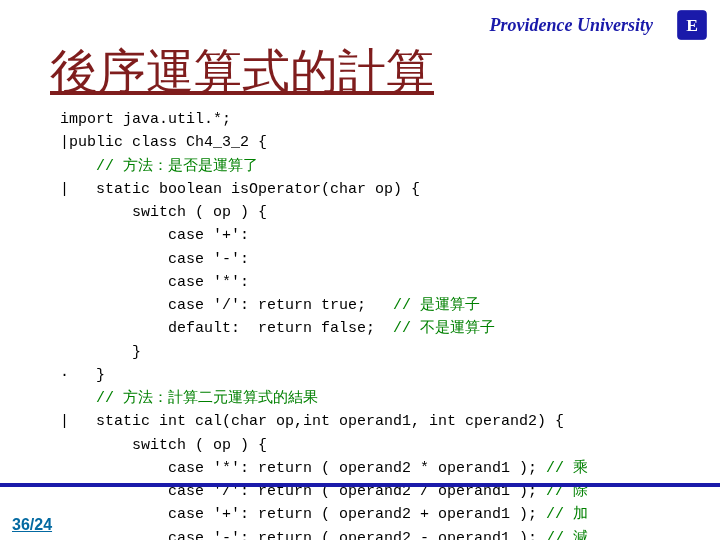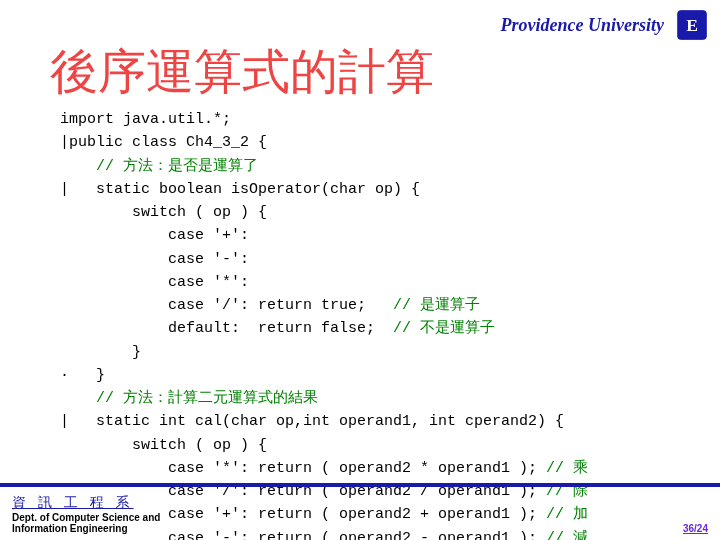--- a/index.html
+++ b/index.html
@@ -26,34 +26,35 @@
       justify-content: flex-end;
       padding-right: 12px;
       background: #fff;
     }
     .university-name {
       font-family: Georgia, serif;
       font-style: italic;
       font-weight: bold;
       font-size: 18px;
       color: #1a1aaa;
-      margin-right: 12px;
+      margin-right: 23px;
     }
     .logo {
       width: 32px;
       height: 32px;
     }
     .page-title {
       position: absolute;
       top: 40px;
       left: 50px;
       font-size: 48px;
       font-weight: normal;
-      color: #ef4444;
+      color: #7f1d1d;
       font-family: "Microsoft JhengHei", "PingFang TC", serif;
+      text-decoration: underline;
     }
     .code-area {
       position: absolute;
       top: 108px;
       left: 60px;
       right: 20px;
       bottom: 60px;
       font-family: "Courier New", Courier, monospace;
       font-size: 15px;
       line-height: 1.55;
@@ -86,22 +87,22 @@
       letter-spacing: 4px;
       text-decoration: underline;
       text-decoration-color: #1a1aaa;
     }
     .dept-name {
       font-size: 10px;
       color: #000;
       font-weight: bold;
     }
     .page-num {
-      font-size: 10px;
-      color: #6d28d9;
+      font-size: 16px;
+      color: #0369a1;
       font-weight: bold;
       text-decoration: underline;
     }
     .divider-line {
       position: absolute;
       bottom: 55px;
       left: 0;
       right: 0;
       height: 2px;
       background: #1a1aaa;
@@ -140,19 +141,14 @@
 <span>            case '/': return ( operand2 / operand1 ); <span class="comment-chinese">// 除</span></span>
 <span>            case '+': return ( operand2 + operand1 ); <span class="comment-chinese">// 加</span></span>
 <span>            case '-': return ( operand2 - operand1 ); <span class="comment-chinese">// 減</span></span>
 <span>        }</span>
 <span>        return -1;   <span class="comment-chinese">// 不是支援的運算子</span></span>
 <span>·   }</span></div>
 
 <div class="divider-line"></div>
 
 <div class="footer">
-  <div class="dept-info">
-    <span class="dept-logo-text">資 訊 工 程 系</span>
-    <span class="dept-name">Dept. of Computer Science and</span>
-    <span class="dept-name">Information Engineering</span>
-  </div>
   <div class="page-num">36/24</div>
 </div>
 
 </body></html>

